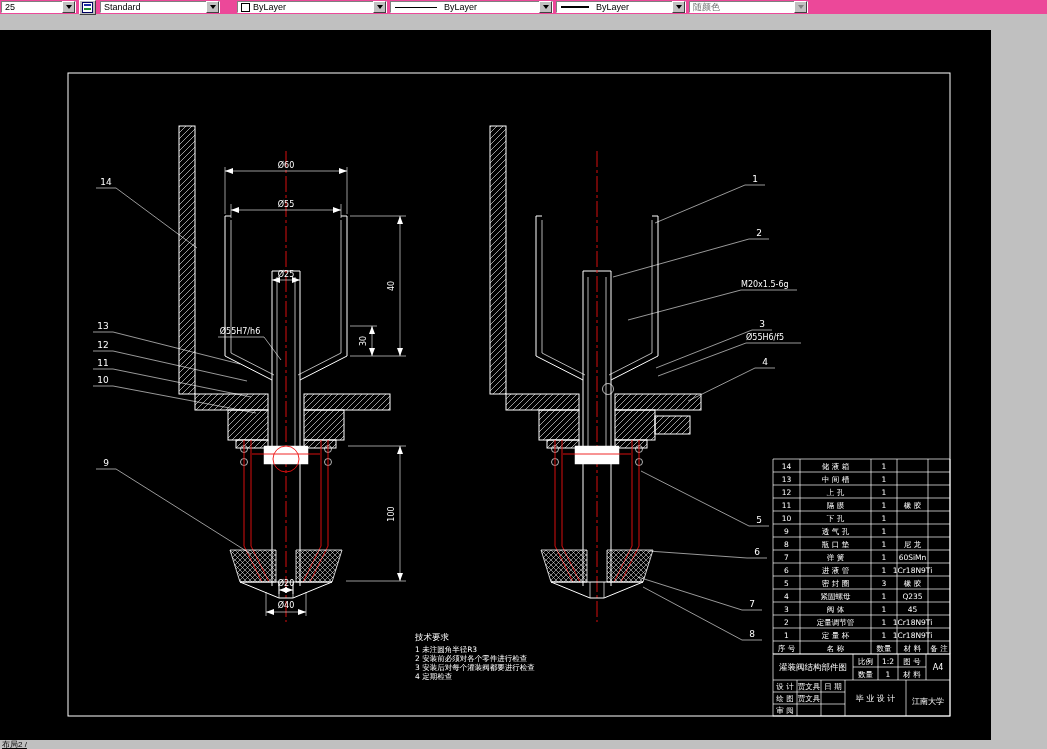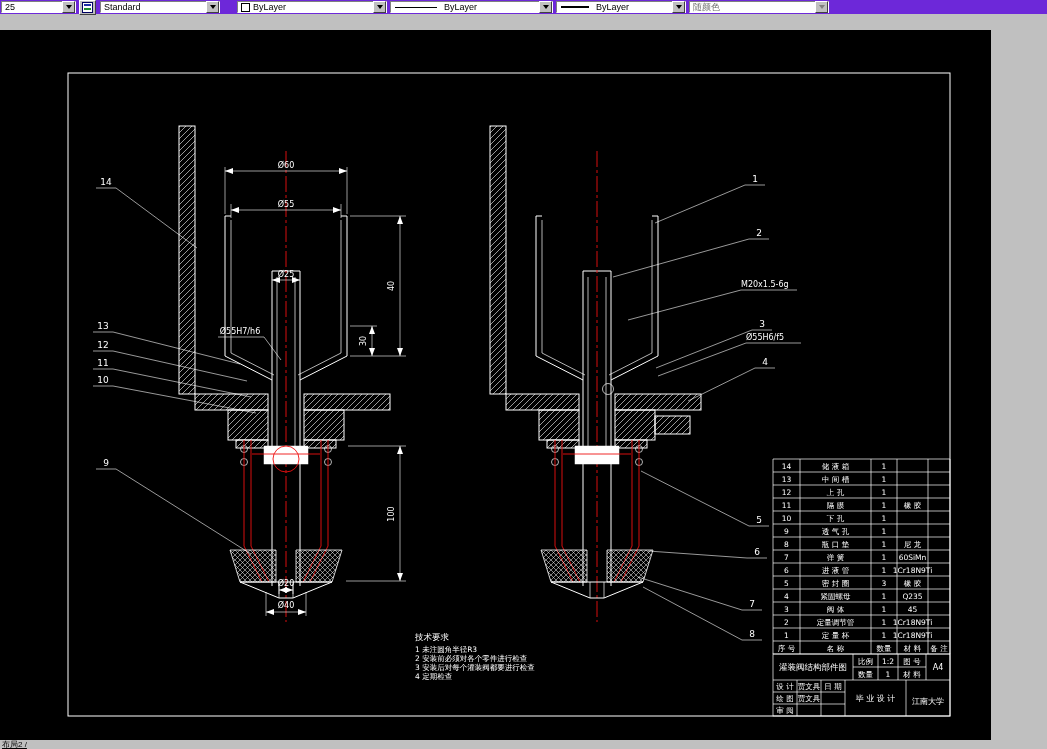--- a/index.html
+++ b/index.html
@@ -3,21 +3,21 @@
 <meta charset="utf-8">
 <style>
   html,body{margin:0;padding:0;}
   body{
     width:1047px;height:749px;overflow:hidden;position:relative;
     background:#c0c0c0;font-family:"Liberation Sans",sans-serif;
   }
   
   .toolbar{
     position:absolute;top:0;left:0;right:0;height:14px;
-    display:flex;align-items:center;background:#6d28d9;padding-left:1px;
+    display:flex;align-items:center;background:#ec4899;padding-left:1px;
   }
   .combo{
     display:flex;align-items:center;height:12px;background:#fff;
     border:1px solid;border-color:#808080 #ffffff #ffffff #808080;
     font-size:9px;color:#000;margin-right:3px;box-sizing:border-box;
   }
   .cv{flex:1;padding:0 3px;white-space:nowrap;overflow:hidden;line-height:10px;}
   .cv.disabled{color:#707070;}
   .cbtn{
     width:11px;height:10px;background:#c0c0c0;flex:0 0 auto;
@@ -91,21 +91,21 @@
         <span class="tri"></span>
       </span>
   </div>
   <div class="combo" style="width:130px">
     <span class="lwline"></span>
     <span class="cv">ByLayer</span>
     <span class="cbtn">
         <span class="tri"></span>
       </span>
   </div>
-  <div class="combo" style="width:140px">
+  <div class="combo" style="width:119px">
     <span class="cv disabled">随颜色</span>
     <span class="cbtn">
         <span class="tri dis"></span>
       </span>
   </div>
 </div>
 
 <div class="canvas">
 <svg id="dwg" width="1047" height="726" viewBox="0 0 1047 726" xmlns="http://www.w3.org/2000/svg">
   <defs>

